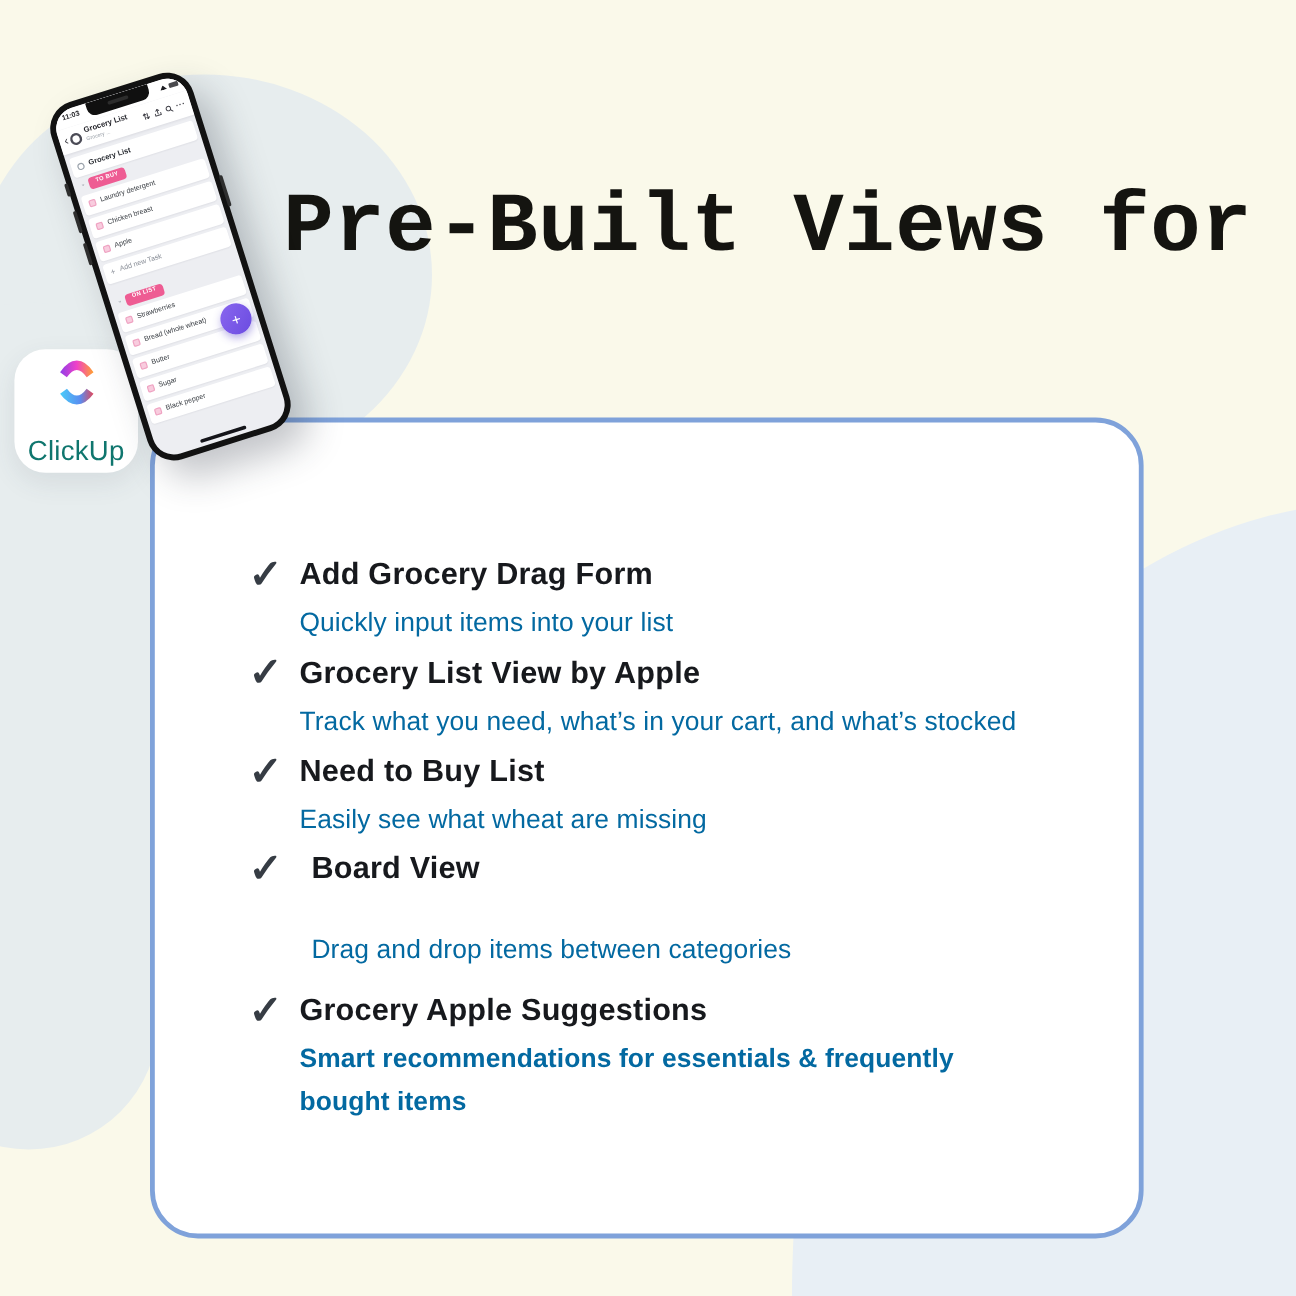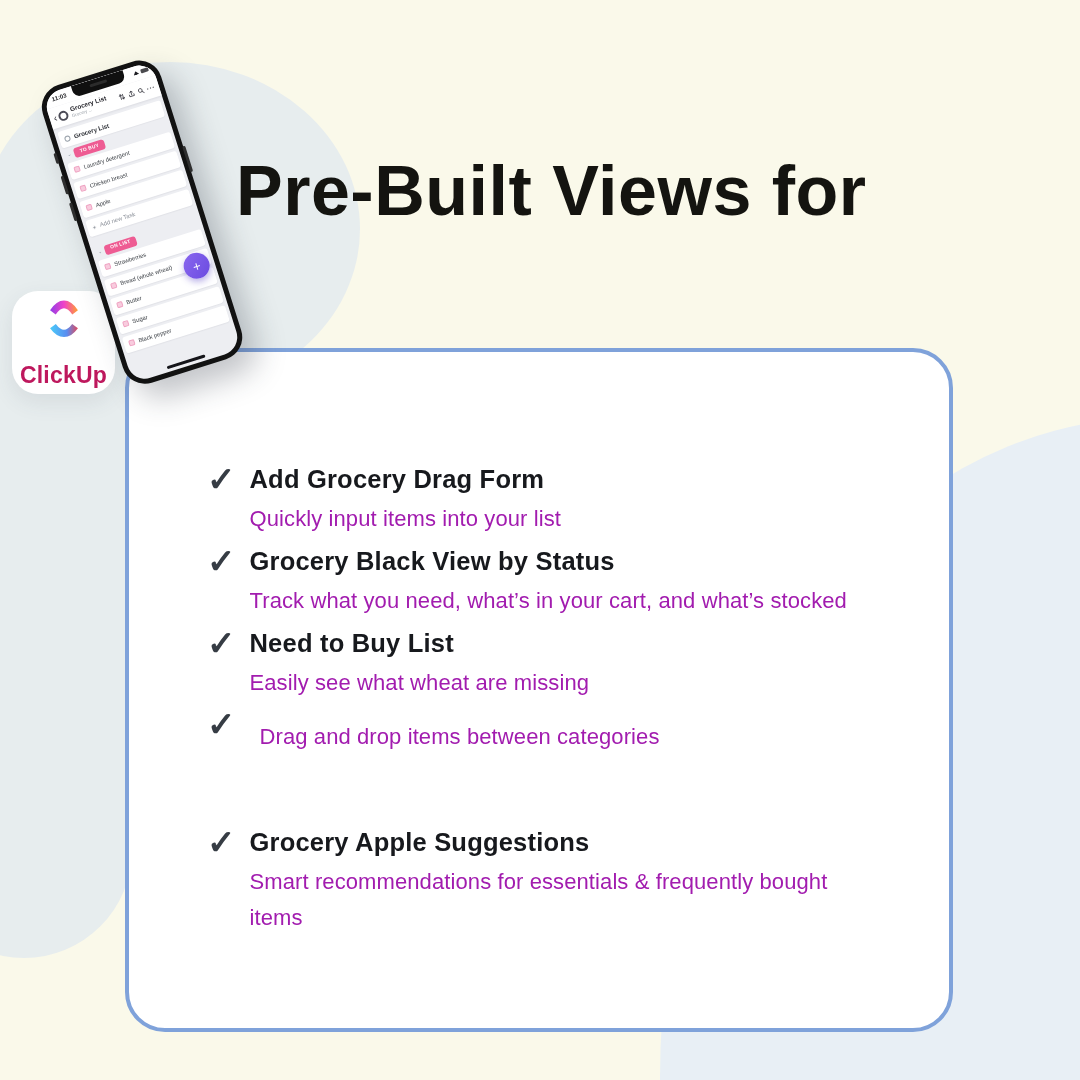--- a/index.html
+++ b/index.html
@@ -8,48 +8,48 @@
     background:#FAF9EA;font-family:"Liberation Sans",sans-serif;
   }
   
   .blob{position:absolute;}
   #blob-top-left{left:-20px;top:62px;width:380px;height:334px;border-radius:50%;background:#E7EDEE;}
   #blob-left-strip{left:-84px;top:252px;width:216px;height:706px;border-radius:120px;background:#E7EDEE;}
   #blob-bottom-right{left:660px;top:418px;width:980px;height:1320px;border-radius:50%;background:#E8EFF5;}
   
   #title{
     position:absolute;left:236px;top:158px;z-index:3;
-    font-family:Liberation Sans, sans-serif;font-weight:700;
+    font-family:Liberation Mono, monospace;font-weight:700;
     font-size:70px;line-height:66px;letter-spacing:.5px;color:#141410;
     white-space:nowrap;
   }
   
   #card{
     position:absolute;left:125px;top:348px;width:828px;height:684px;z-index:2;
     background:#fff;border:4px solid #7FA2DA;border-radius:40px;box-sizing:border-box;
   }
   .feature{position:absolute;left:78px;display:flex;align-items:flex-start;}
   .feature .check{
     font-size:34px;font-weight:700;color:#363c44;line-height:30px;
     margin-right:14px;flex:0 0 auto;
   }
   .feature .heading{font-size:25.5px;font-weight:700;color:#17191d;line-height:30px;letter-spacing:.2px;}
-  .feature .desc{font-size:22px;color:#a21caf;margin-top:7px;line-height:36px;letter-spacing:.1px;}
+  .feature .desc{font-size:22px;color:#0369a1;margin-top:7px;line-height:36px;letter-spacing:.1px;}
   #feature-0{top:112px;} #feature-1{top:194px;} #feature-2{top:276px;} #feature-3{top:357px;} #feature-4{top:475px;}
   #feature-3 .check{margin-right:24px;}
-  #feature-3 .desc{margin-top:10px;}
-  #feature-4 .desc{max-width:600px;}
+  #feature-3 .desc{margin-top:34px;}
+  #feature-4 .desc{max-width:600px;font-weight:bold;}
   
   #badge{
     position:absolute;left:12px;top:291px;width:103px;height:103px;z-index:4;
     background:#fff;border-radius:26px;box-shadow:0 8px 22px rgba(60,70,90,.10);
     display:flex;flex-direction:column;align-items:center;justify-content:center;
   }
   #badge .mark{width:40px;height:44px;margin-top:2px;}
-  #badge .word{font-size:23px;font-weight:700;color:#be185d;letter-spacing:.2px;margin-top:19px;}
+  #badge .word{font-size:23px;font-weight:400;color:#0f766e;letter-spacing:.2px;margin-top:19px;}
   
   #phone{
     position:absolute;left:36px;top:92px;width:124px;height:312px;z-index:5;
     transform:rotate(-17.5deg);transform-origin:0 0;
   }
   #frame{
     position:absolute;inset:0;background:#121212;border-radius:23px;
     box-shadow:10px 18px 30px rgba(40,45,60,.28);
   }
   .side-btn{position:absolute;background:#2e2e2e;border-radius:2px;width:3px;}
@@ -125,36 +125,37 @@
       <span class="check">✓</span>
       <div>
         <div class="heading">Add Grocery Drag Form</div>
         <div class="desc">Quickly input items into your list</div>
       </div>
     </div>
 
     <div class="feature" id="feature-1">
       <span class="check">✓</span>
       <div>
-        <div class="heading">Grocery Black View by Status</div>
+        <div class="heading">Grocery List View by Apple</div>
         <div class="desc">Track what you need, what’s in your cart, and what’s stocked</div>
       </div>
     </div>
 
     <div class="feature" id="feature-2">
       <span class="check">✓</span>
       <div>
         <div class="heading">Need to Buy List</div>
         <div class="desc">Easily see what wheat are missing</div>
       </div>
     </div>
 
     <div class="feature" id="feature-3">
       <span class="check">✓</span>
       <div>
+        <div class="heading">Board View</div>
         <div class="desc">Drag and drop items between categories</div>
       </div>
     </div>
 
     <div class="feature" id="feature-4">
       <span class="check">✓</span>
       <div>
         <div class="heading">Grocery Apple Suggestions</div>
         <div class="desc">Smart recommendations for essentials &amp; frequently bought items</div>
       </div>

